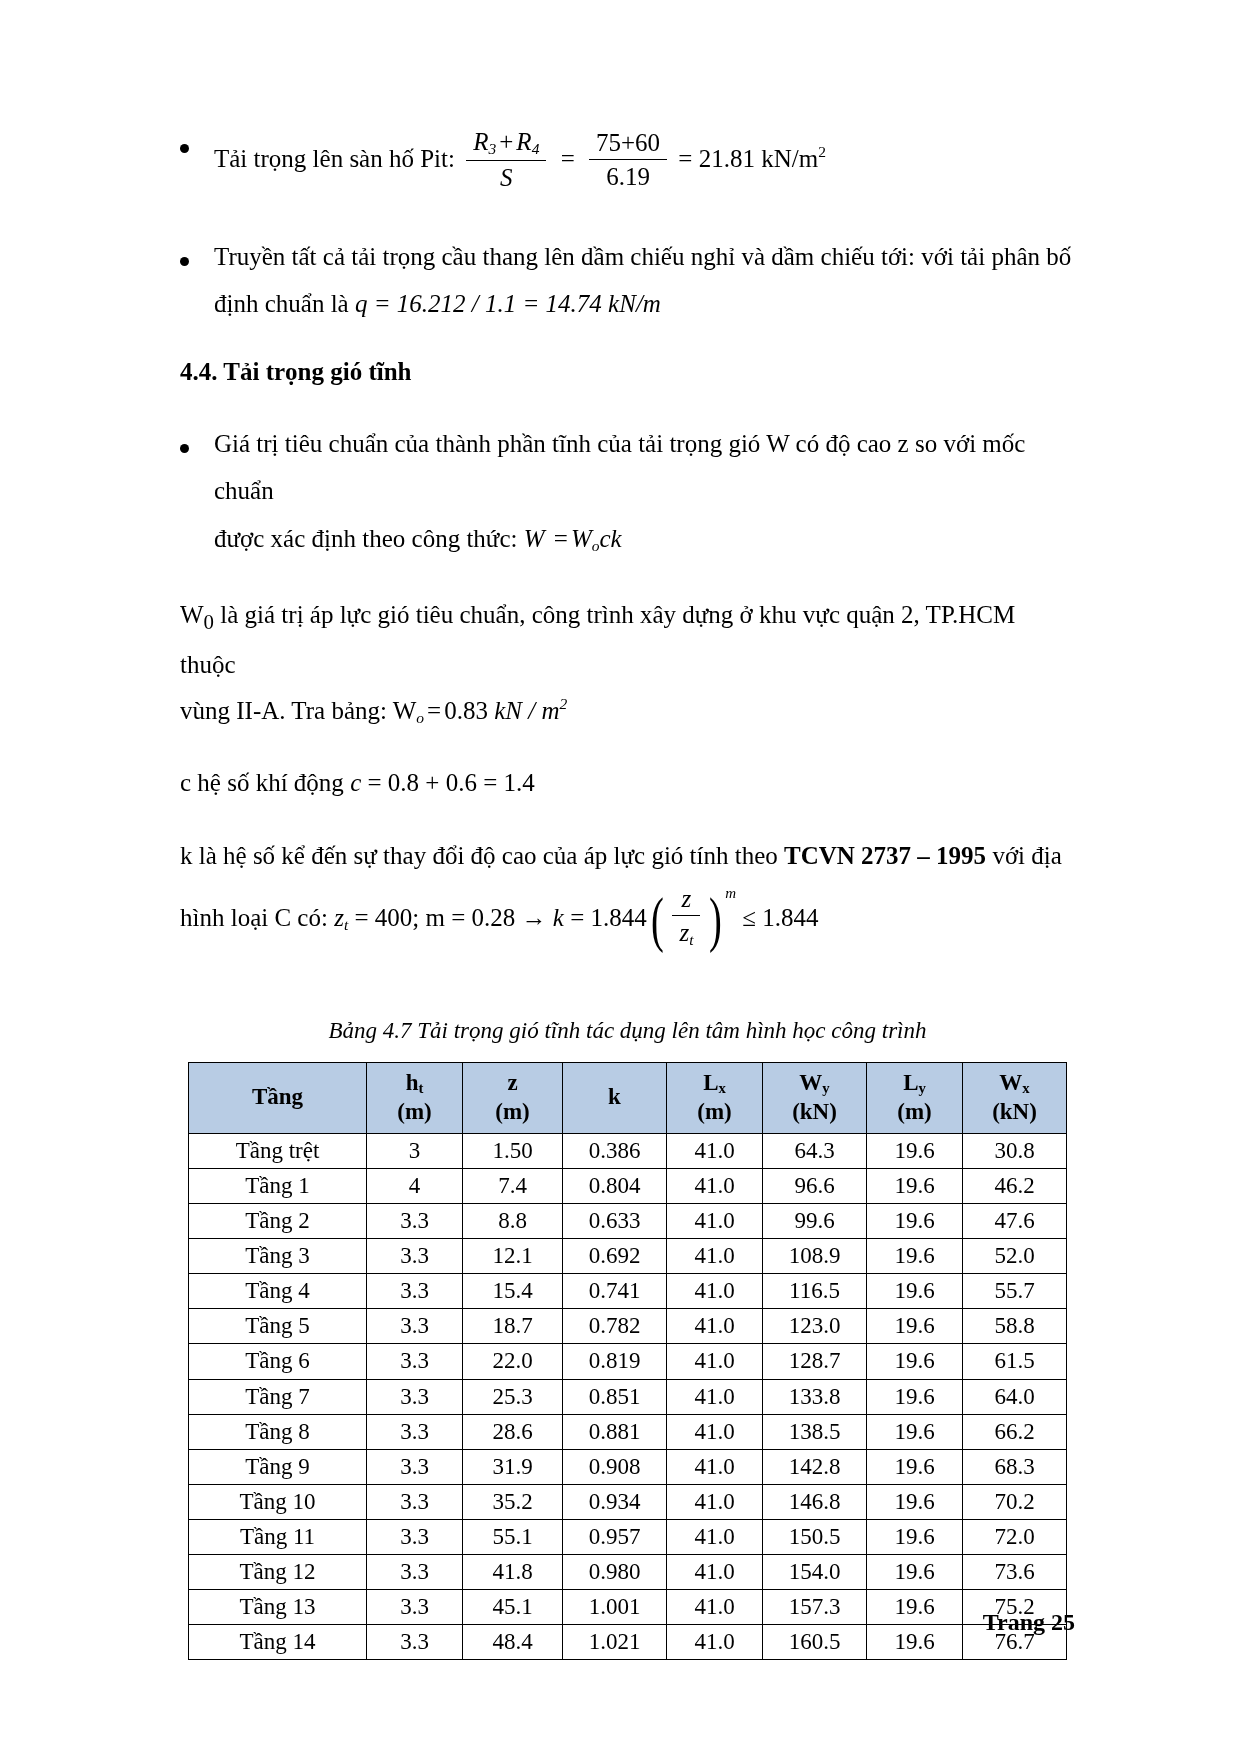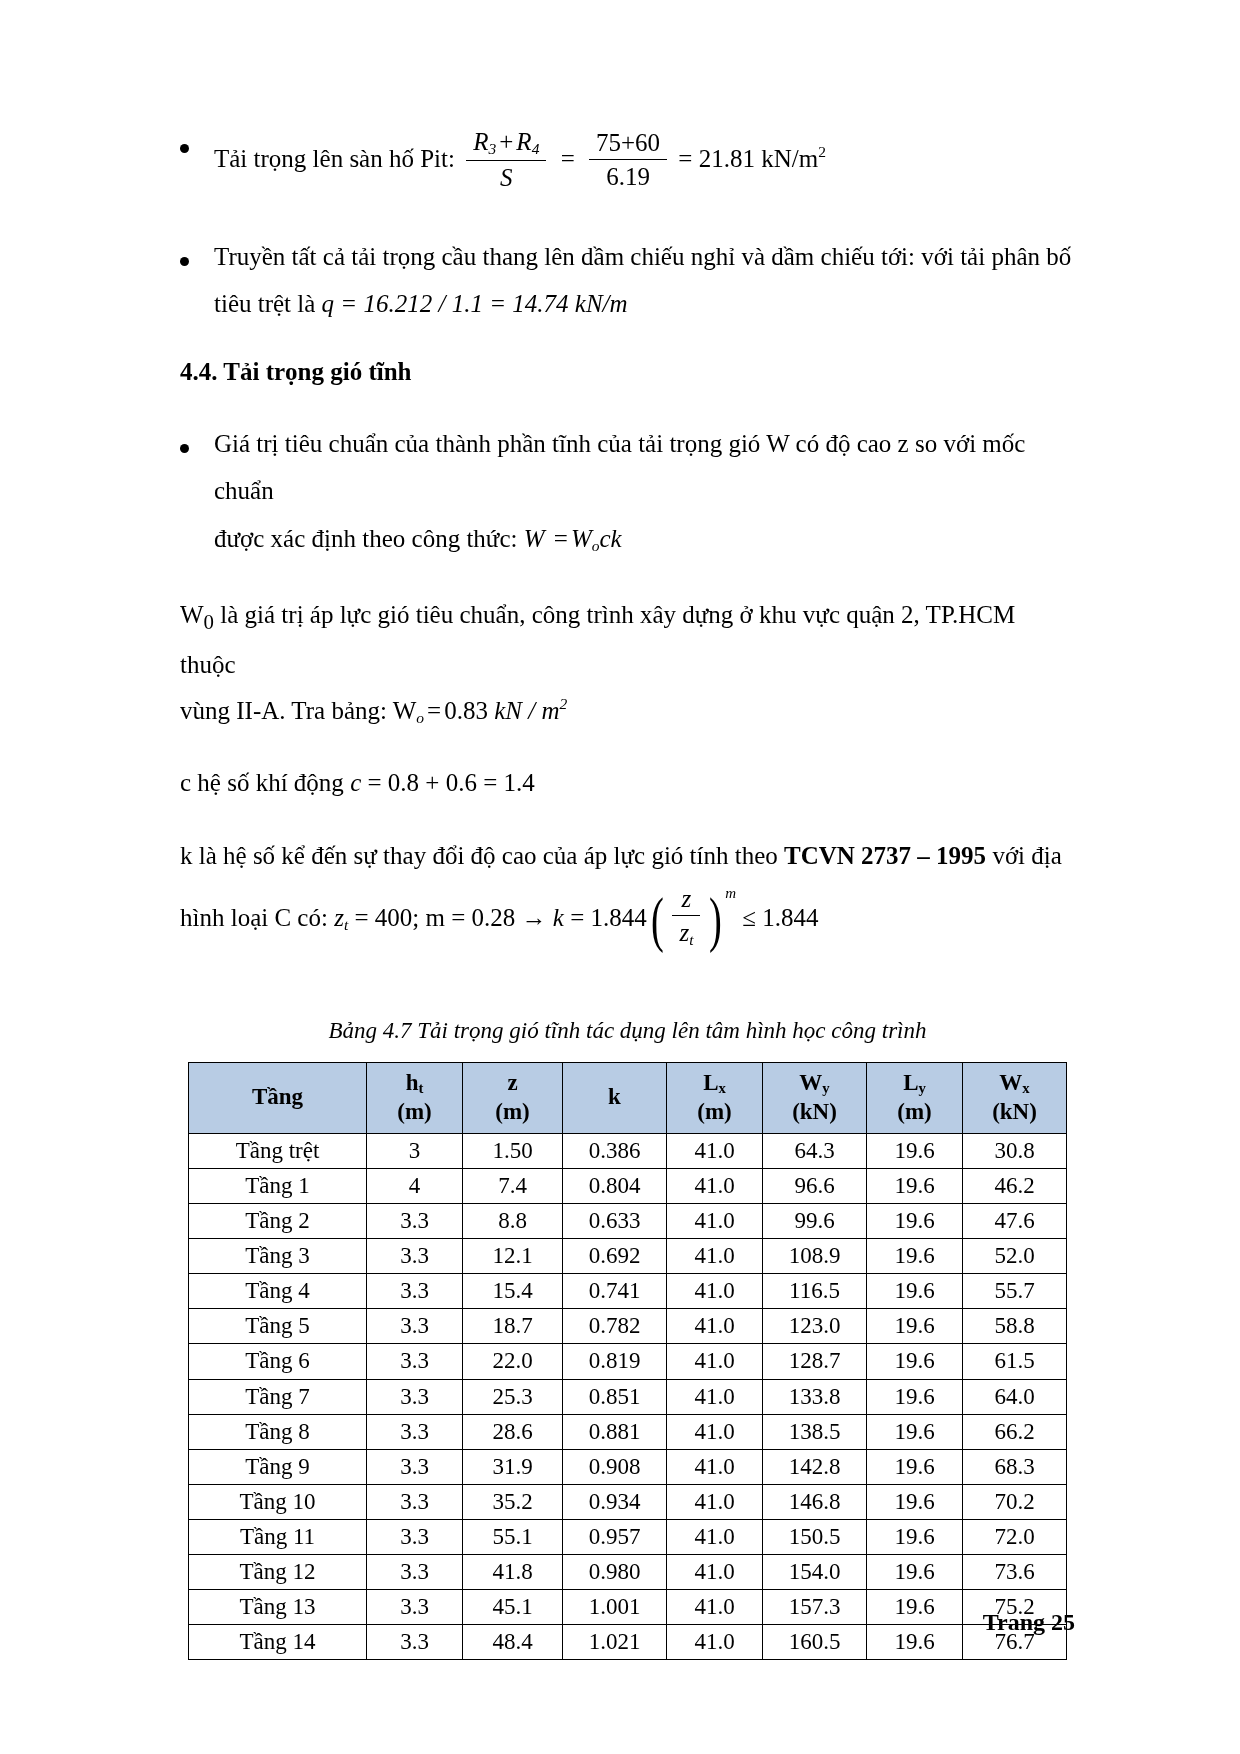--- a/index.html
+++ b/index.html
@@ -199,21 +199,21 @@
         <span class="up"><span>= 21.81 kN/m</span><sup class="msup">2</sup></span>
       </span>
     </div>
   </div>
 
   <div class="bullet-item">
     <div class="bullet-dot"><span></span></div>
     <div class="bullet-body">
       <div>Truyền tất cả tải trọng cầu thang lên dầm chiếu nghỉ và dầm chiếu tới: với tải phân bố</div>
       <div>
-        <span>tiêu trệt là</span>
+        <span>định chuẩn là</span>
         <span class="math">q = 16.212 / 1.1 = 14.74 kN/m</span>
       </div>
     </div>
   </div>
 
   <div class="sec-head">4.4. Tải trọng gió tĩnh</div>
 
   <div class="bullet-item">
     <div class="bullet-dot"><span></span></div>
     <div class="bullet-body">

